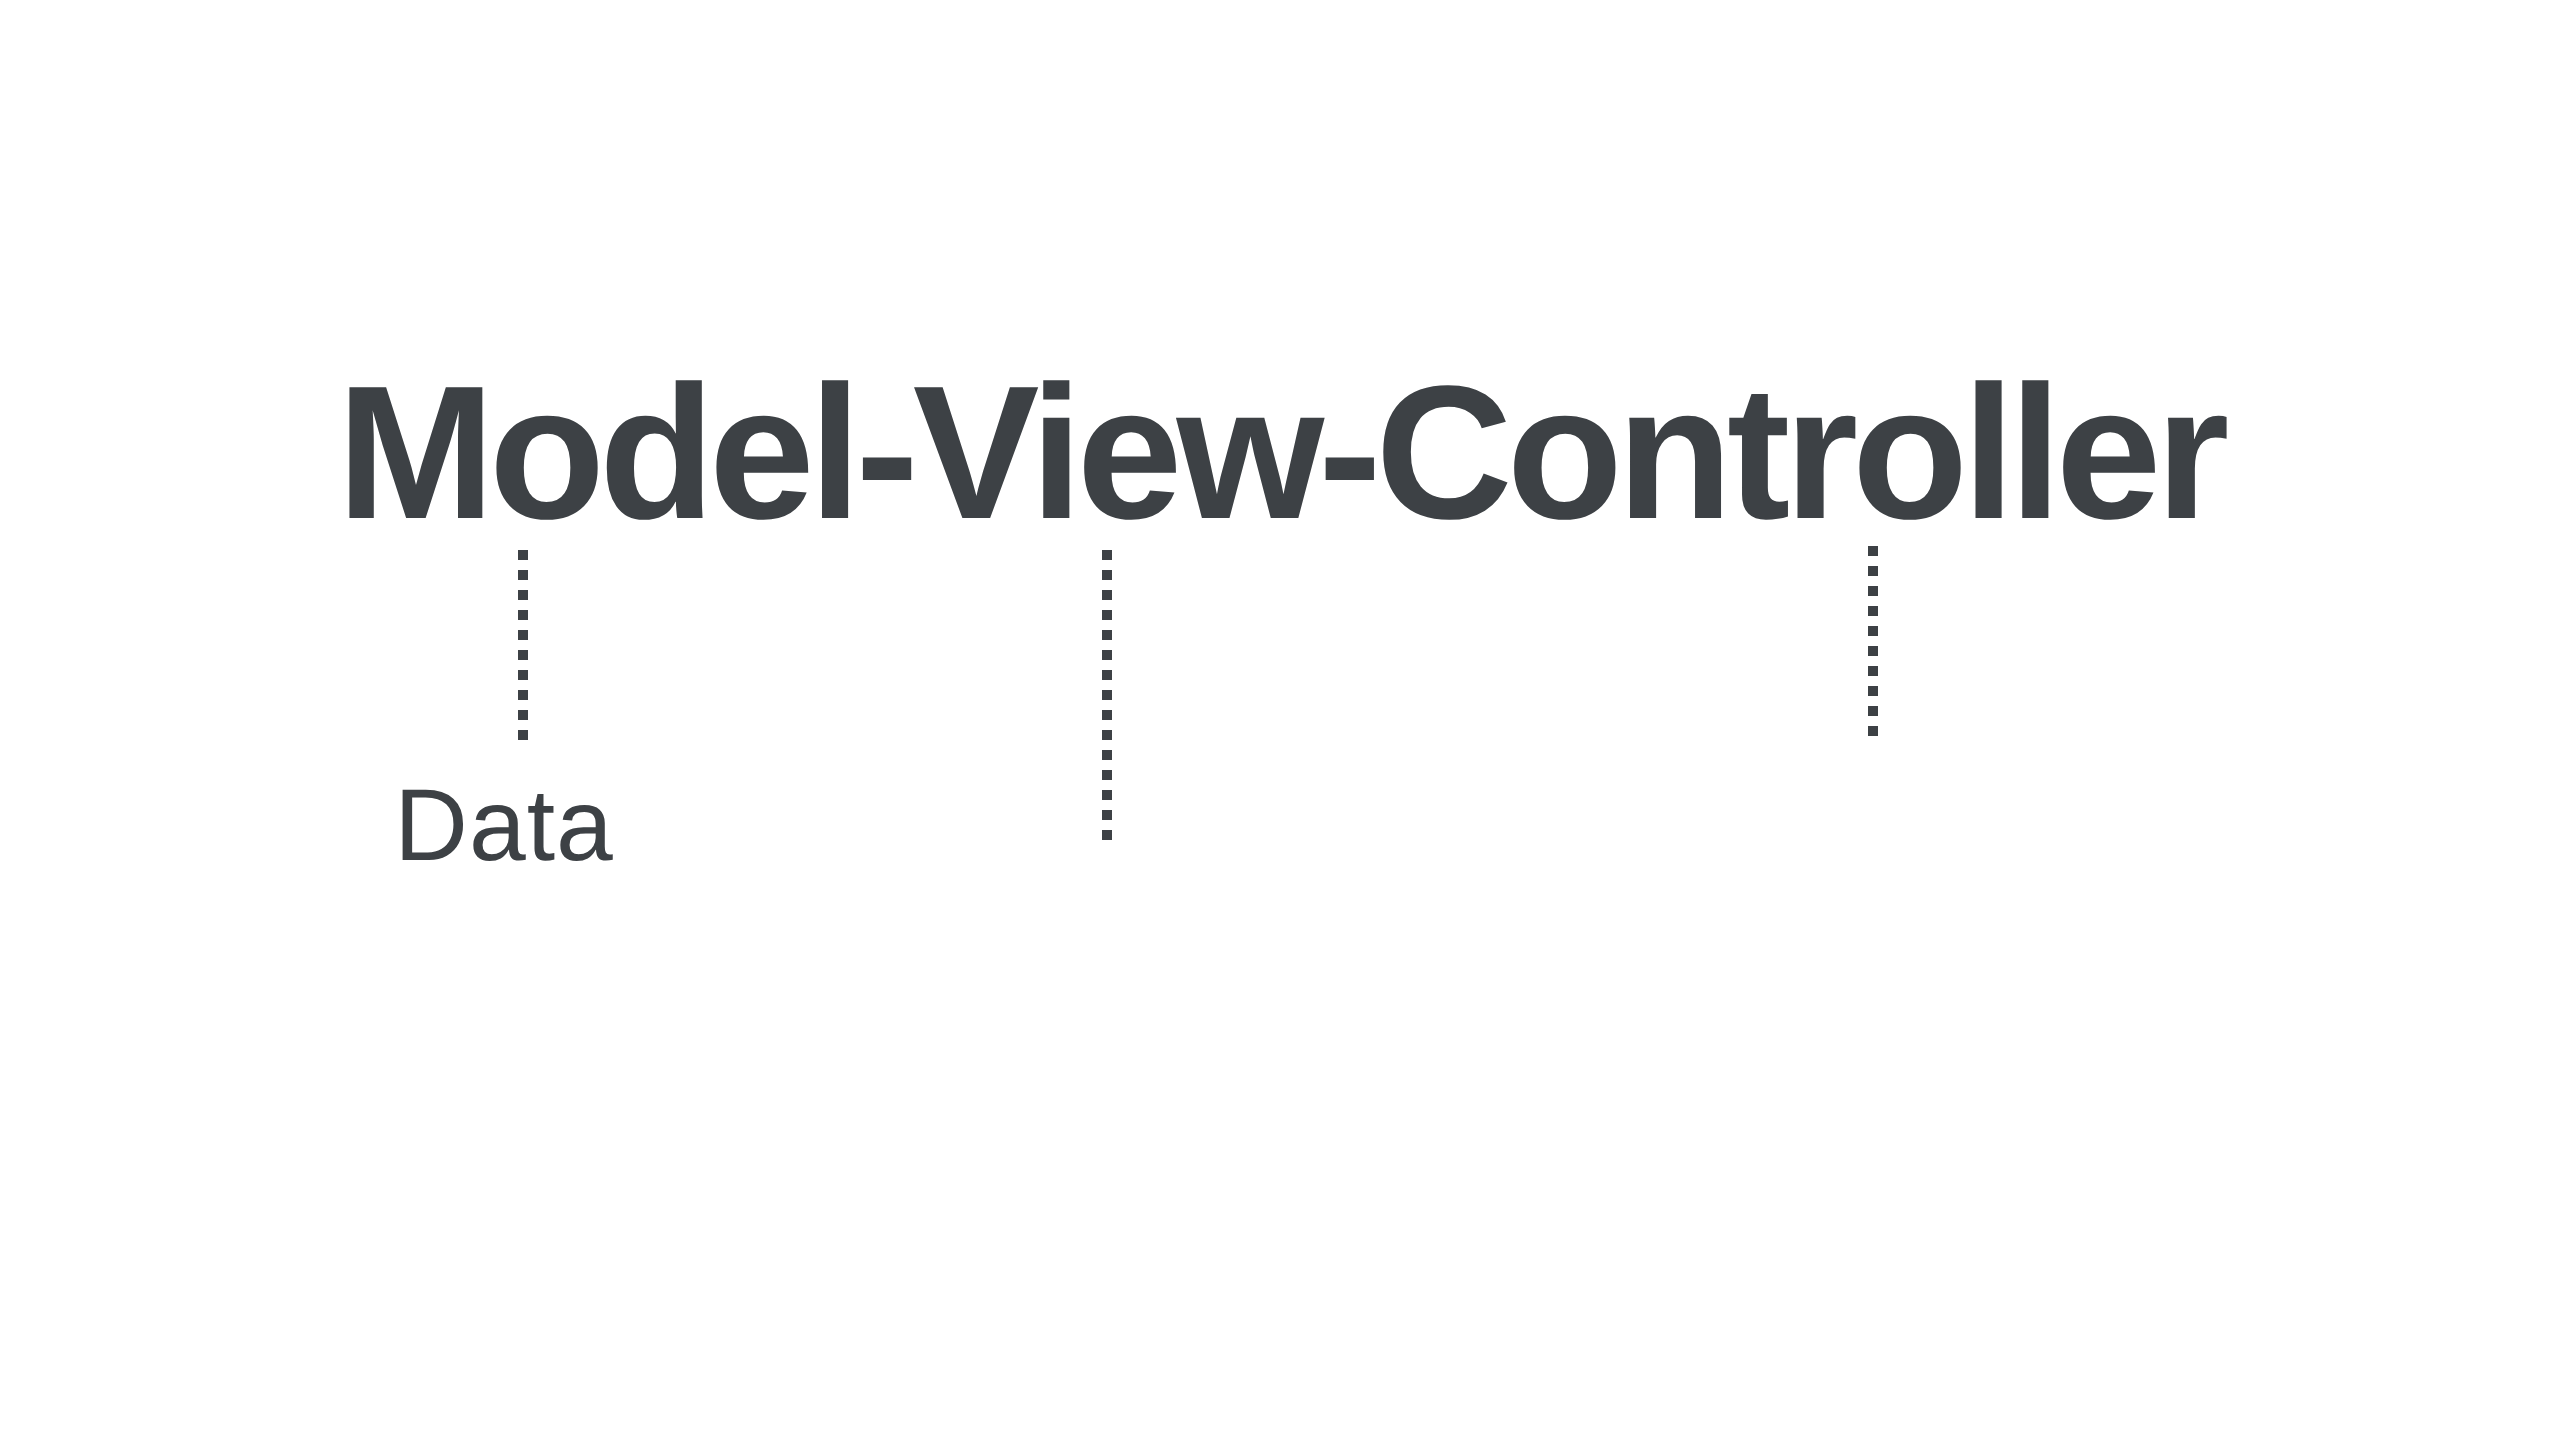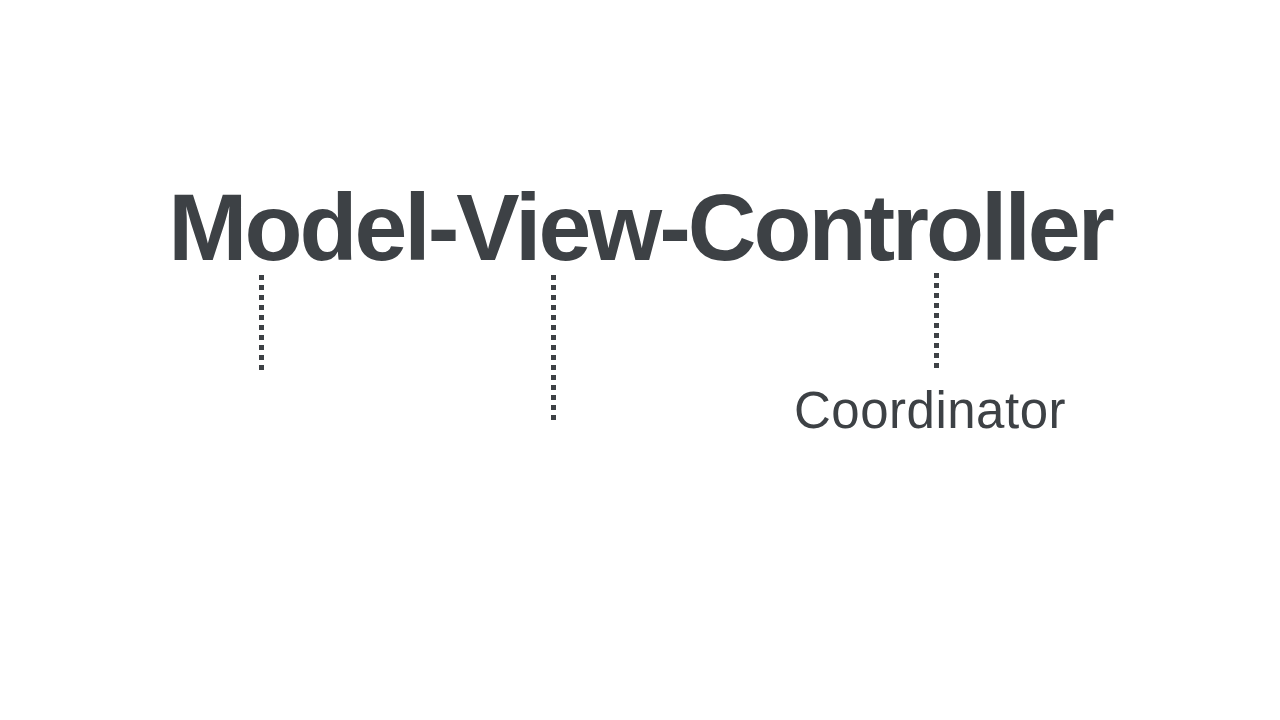--- a/index.html
+++ b/index.html
@@ -67,17 +67,17 @@
 <div class="slide">
 
   <h1 class="title">Model-View-Controller</h1>
 
   <div class="connector c1"></div>
 
   <div class="connector c2"></div>
 
   <div class="connector c3"></div>
 
+  <div class="label l1">Data</div>
 
 
-  <div class="label l3">Coordinator</div>
 
 </div>
 
 </body></html>

